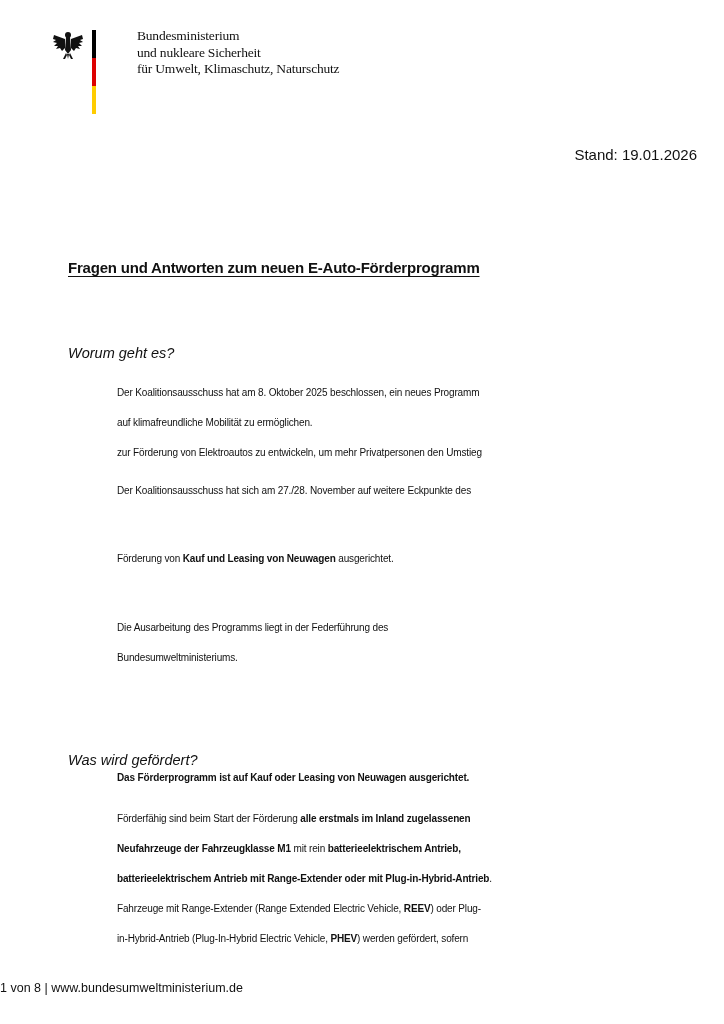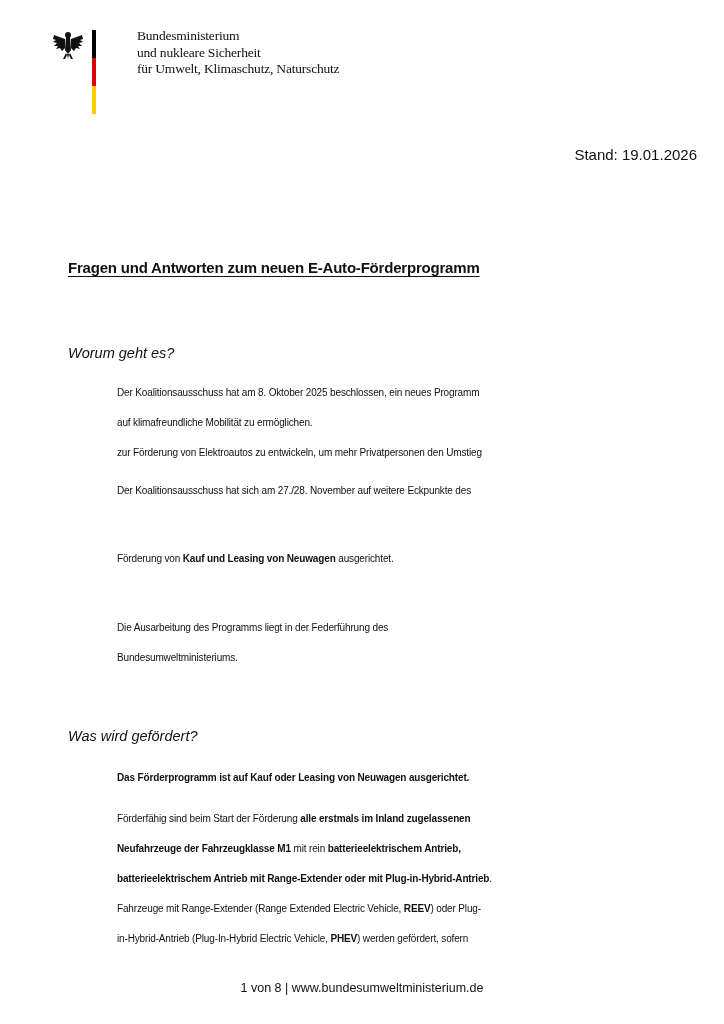--- a/index.html
+++ b/index.html
@@ -11,21 +11,21 @@
   .flag div { width: 4px; height: 28px; }
   .ministry { position: absolute; left: 55px; top: 0; font-size: 13.5px; line-height: 16.5px; color: #111;
               font-family: Liberation Serif, serif; letter-spacing: -0.2px; margin-left: 30px; }
   .ministry div { white-space: nowrap; }
   .stand { position: absolute; right: 27px; top: 146px; font-size: 15px; }
   .title { position: absolute; left: 68px; top: 259px; font-size: 15px; font-weight: bold;
            text-decoration: underline; text-underline-offset: 3px; letter-spacing: -0.2px; white-space: nowrap; }
   .section-h { position: absolute; left: 68px; font-size: 14.5px; font-weight: normal; font-style: italic; }
   .para { position: absolute; left: 117px; width: 590px; font-size: 10px; line-height: 30px; letter-spacing: -0.15px; }
   .para b { font-weight: bold; }
-  .footer { position: absolute; left: 0; width: 724px; top: 981px; text-align: center; font-size: 12.5px; }
+  .footer { position: absolute; left: 0; width: 724px; top: 981px; text-align: left; font-size: 12.5px; }
 </style>
 </head>
 <body>
 
 <div class="logo">
   <svg class="eagle" viewBox="0 0 32 30">
     <g fill="#111">
       <circle cx="16" cy="5" r="3"></circle>
       <path d="M14 7 L18 7 L19 20 L16 24 L13 20 Z"></path>
       <path d="M13 9 L2 5 L1 9 L4 10 L1 12 L5 13 L2 16 L6 16 L4 19 L8 18 L10 21 L13 18 Z"></path>
@@ -65,21 +65,21 @@
 
 <div class="para" style="top:544px">
   <div><span>Förderung von </span><b>Kauf und Leasing von Neuwagen</b><span> ausgerichtet.</span></div>
 </div>
 
 <div class="para" style="top:613px">
   <div>Die Ausarbeitung des Programms liegt in der Federführung des</div>
   <div>Bundesumweltministeriums.</div>
 </div>
 
-<div class="section-h" style="top:728px">Was wird gefördert?</div>
+<div class="section-h" style="top:752px">Was wird gefördert?</div>
 
 <div class="para" style="top:763px; font-weight:bold">Das Förderprogramm ist auf Kauf oder Leasing von Neuwagen ausgerichtet.</div>
 
 <div class="para" style="top:804px">
   <div><span>Förderfähig sind beim Start der Förderung </span><b>alle erstmals im Inland zugelassenen</b></div>
   <div><b>Neufahrzeuge der Fahrzeugklasse M1</b><span> mit rein </span><b>batterieelektrischem Antrieb,</b></div>
   <div style="white-space:nowrap"><b>batterieelektrischem Antrieb mit Range-Extender oder mit Plug-in-Hybrid-Antrieb</b><span>.</span></div>
   <div><span>Fahrzeuge mit Range-Extender (Range Extended Electric Vehicle, </span><b>REEV</b><span>) oder Plug-</span></div>
   <div><span>in-Hybrid-Antrieb (Plug-In-Hybrid Electric Vehicle, </span><b>PHEV</b><span>) werden gefördert, sofern</span></div>
 </div>

